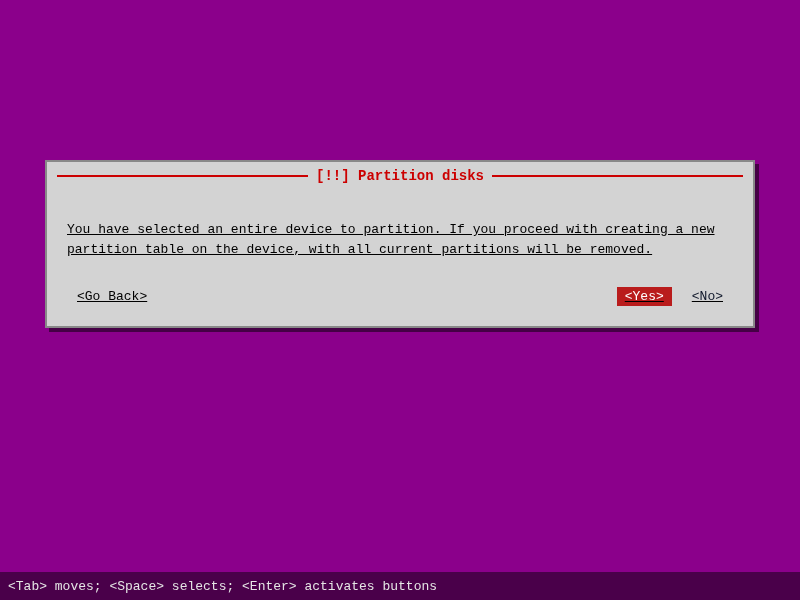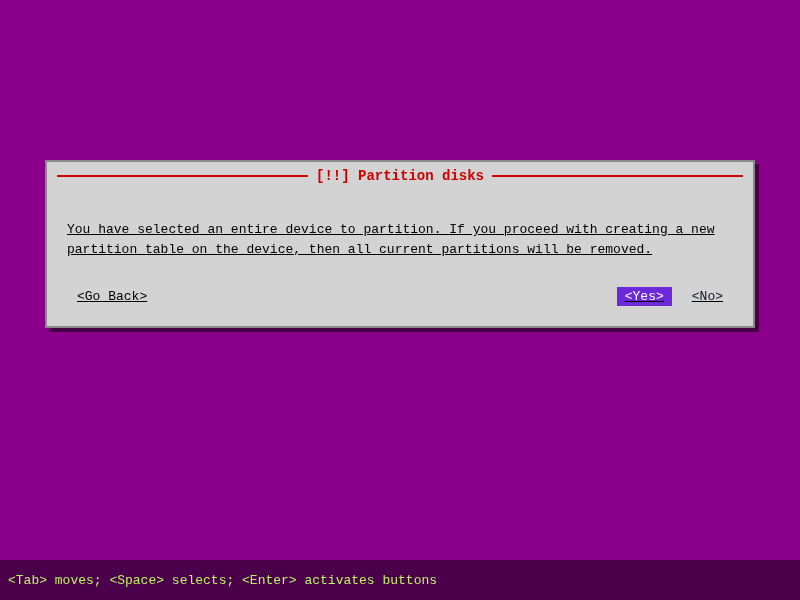--- a/index.html
+++ b/index.html
@@ -85,21 +85,21 @@
 
     .btn-right-group {
       display: flex;
       gap: 20px;
       align-items: center;
     }
 
     .btn-yes {
       font-family: 'Courier New', Courier, monospace;
       font-size: 13px;
-      background-color: #6d28d9;
+      background-color: #b91c1c;
       color: #fff;
       border: none;
       padding: 2px 8px;
       cursor: pointer;
     }
 
     .btn-no {
       font-family: 'Courier New', Courier, monospace;
       font-size: 13px;
       background: transparent;
@@ -107,42 +107,42 @@
       cursor: pointer;
       color: #0f172a;
     }
 
     .status-bar {
       position: absolute;
       bottom: 0;
       left: 0;
       right: 0;
       background-color: #4a004a;
-      color: #bef264;
+      color: #e5e5e5;
       font-family: 'Courier New', Courier, monospace;
       font-size: 13px;
       padding: 4px 8px;
-      height: 40px;
+      height: 28px;
       display: flex;
       align-items: center;
     }
   </style>
 </head>
 <body>
 
 <div class="dialog-container">
   <div class="dialog-title-bar">
     <div class="title-line"></div>
     <span class="title-text">[!!] Partition disks</span>
     <div class="title-line"></div>
   </div>
   <div class="dialog-body">
     <p>
       <span>You have selected an entire device to partition. If you proceed with creating a new</span><br>
-      <span>partition table on the device, then all current partitions will be removed.</span>
+      <span>partition table on the device, with all current partitions will be removed.</span>
     </p>
     <div class="dialog-buttons">
       <button class="btn-go-back">&lt;Go Back&gt;</button>
       <div class="btn-right-group">
         <button class="btn-yes">&lt;Yes&gt;</button>
         <button class="btn-no">&lt;No&gt;</button>
       </div>
     </div>
   </div>
 </div>

